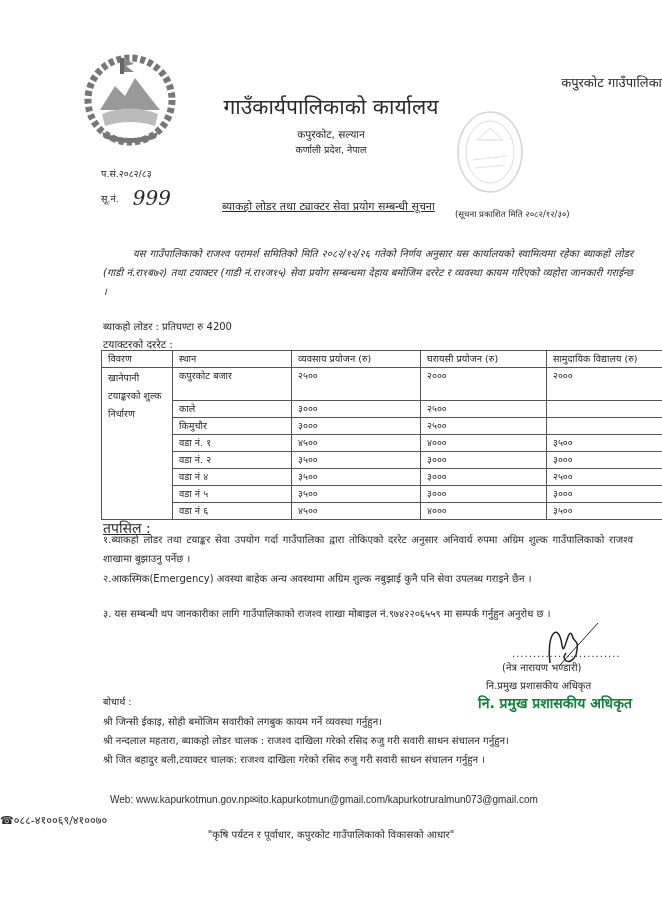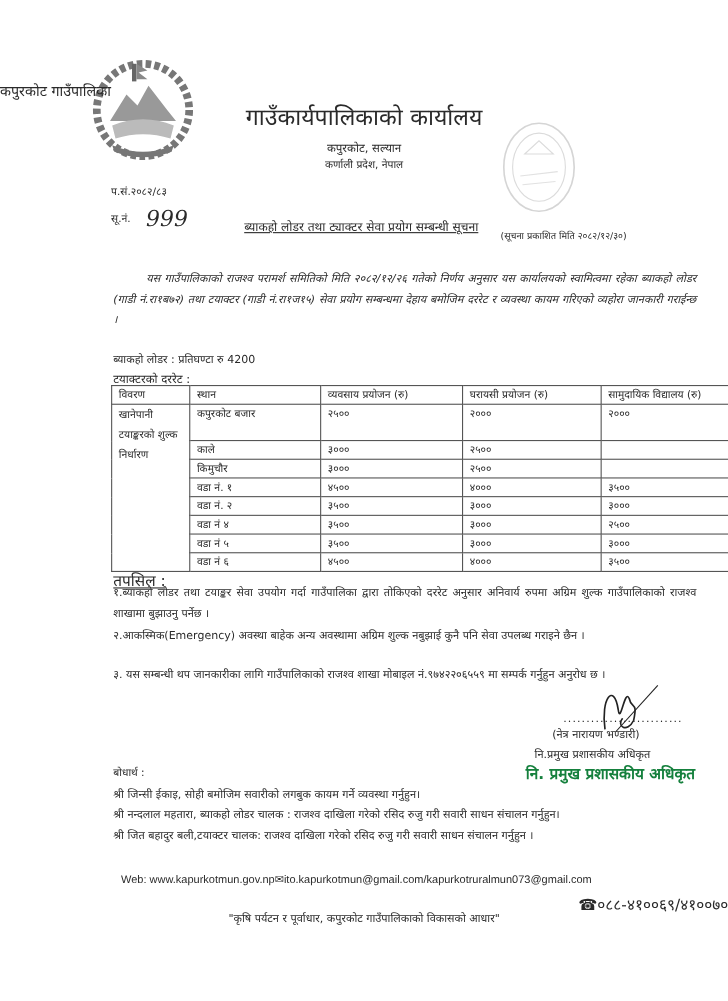--- a/index.html
+++ b/index.html
@@ -1,21 +1,21 @@
 <!DOCTYPE html>
 <html><head>
 <meta charset="utf-8">
 <style>
   html, body { margin:0; padding:0; background:#ffffff; }
   body { width:662px; height:910px; position:relative; overflow:hidden;
          font-family:"DejaVu Sans", sans-serif; color:#2a2a2a; }
   .abs { position:absolute; }
   .emblem { left:80px; top:48px; width:100px; height:105px; }
   .stamp { left:455px; top:110px; width:70px; height:85px; opacity:0.35; }
-  .hdr1 { left:0; width:662px; text-align:left; top:73px; font-size:13px; }
+  .hdr1 { left:0; width:662px; text-align:right; top:73px; font-size:13px; }
   .hdr2 { left:0; width:662px; text-align:center; top:92px; font-size:21px; font-weight:normal; }
   .hdr3 { left:0; width:662px; text-align:center; top:127px; font-size:10.5px; }
   .hdr4 { left:0; width:662px; text-align:center; top:143px; font-size:9.5px; }
   .ref1 { left:101px; top:167px; font-size:9.5px; }
   .ref2 { left:101px; top:186px; font-size:9.5px; }
   .ref2 .num { font-family:"DejaVu Serif", serif; font-style:italic; font-size:20px; margin-left:14px; vertical-align:-3px; }
   .title { left:222px; top:198px; font-size:11px; text-decoration:underline; }
   .pubdate { left:455px; top:208px; font-size:8.5px; }
   .para { left:103px; top:244px; width:530px; font-size:10px; line-height:19px; text-indent:30px; text-align:justify;font-style:italic; }
   .loader { left:103px; top:319px; font-size:10px; }
@@ -27,21 +27,21 @@
   .notes-h { left:103px; top:518px; font-size:14px; text-decoration:underline; }
   .note { left:103px; width:530px; font-size:10px; line-height:19px; text-align:justify; }
   .sign { left:540px; top:615px; width:60px; height:55px; }
   .dots { left:512px; top:648px; font-size:10px; letter-spacing:1px; }
   .sname { left:502px; top:660px; font-size:10px; }
   .sdesig { left:486px; top:678px; font-size:10px; }
   .sstamp { left:478px; top:693px; font-size:14px; font-weight:bold; color:#15803d; }
   .cc-h { left:103px; top:695px; font-size:9.5px; }
   .cc { left:103px; font-size:10px; }
   .web { left:110px; top:794px; font-size:10px; font-family:"Liberation Sans", sans-serif; }
-  .phone { left:0; width:662px; text-align:right; top:812px; font-size:14px; }
+  .phone { left:0; width:662px; text-align:left; top:812px; font-size:11px; }
   .slogan { left:0; width:662px; text-align:center; top:827px; font-size:10px; }
 </style>
 </head>
 <body>
 
 <svg class="abs emblem" viewBox="0 0 100 105">
   <circle cx="50" cy="52" r="42" fill="none" stroke="#777" stroke-width="7" stroke-dasharray="5 3"></circle>
   <path d="M20 62 L35 38 L45 48 L55 30 L72 52 L80 62 Z" fill="#999"></path>
   <path d="M22 66 Q50 55 78 66 L75 78 Q50 70 25 78 Z" fill="#bbb"></path>
   <rect x="40" y="10" width="4" height="16" fill="#666"></rect>

